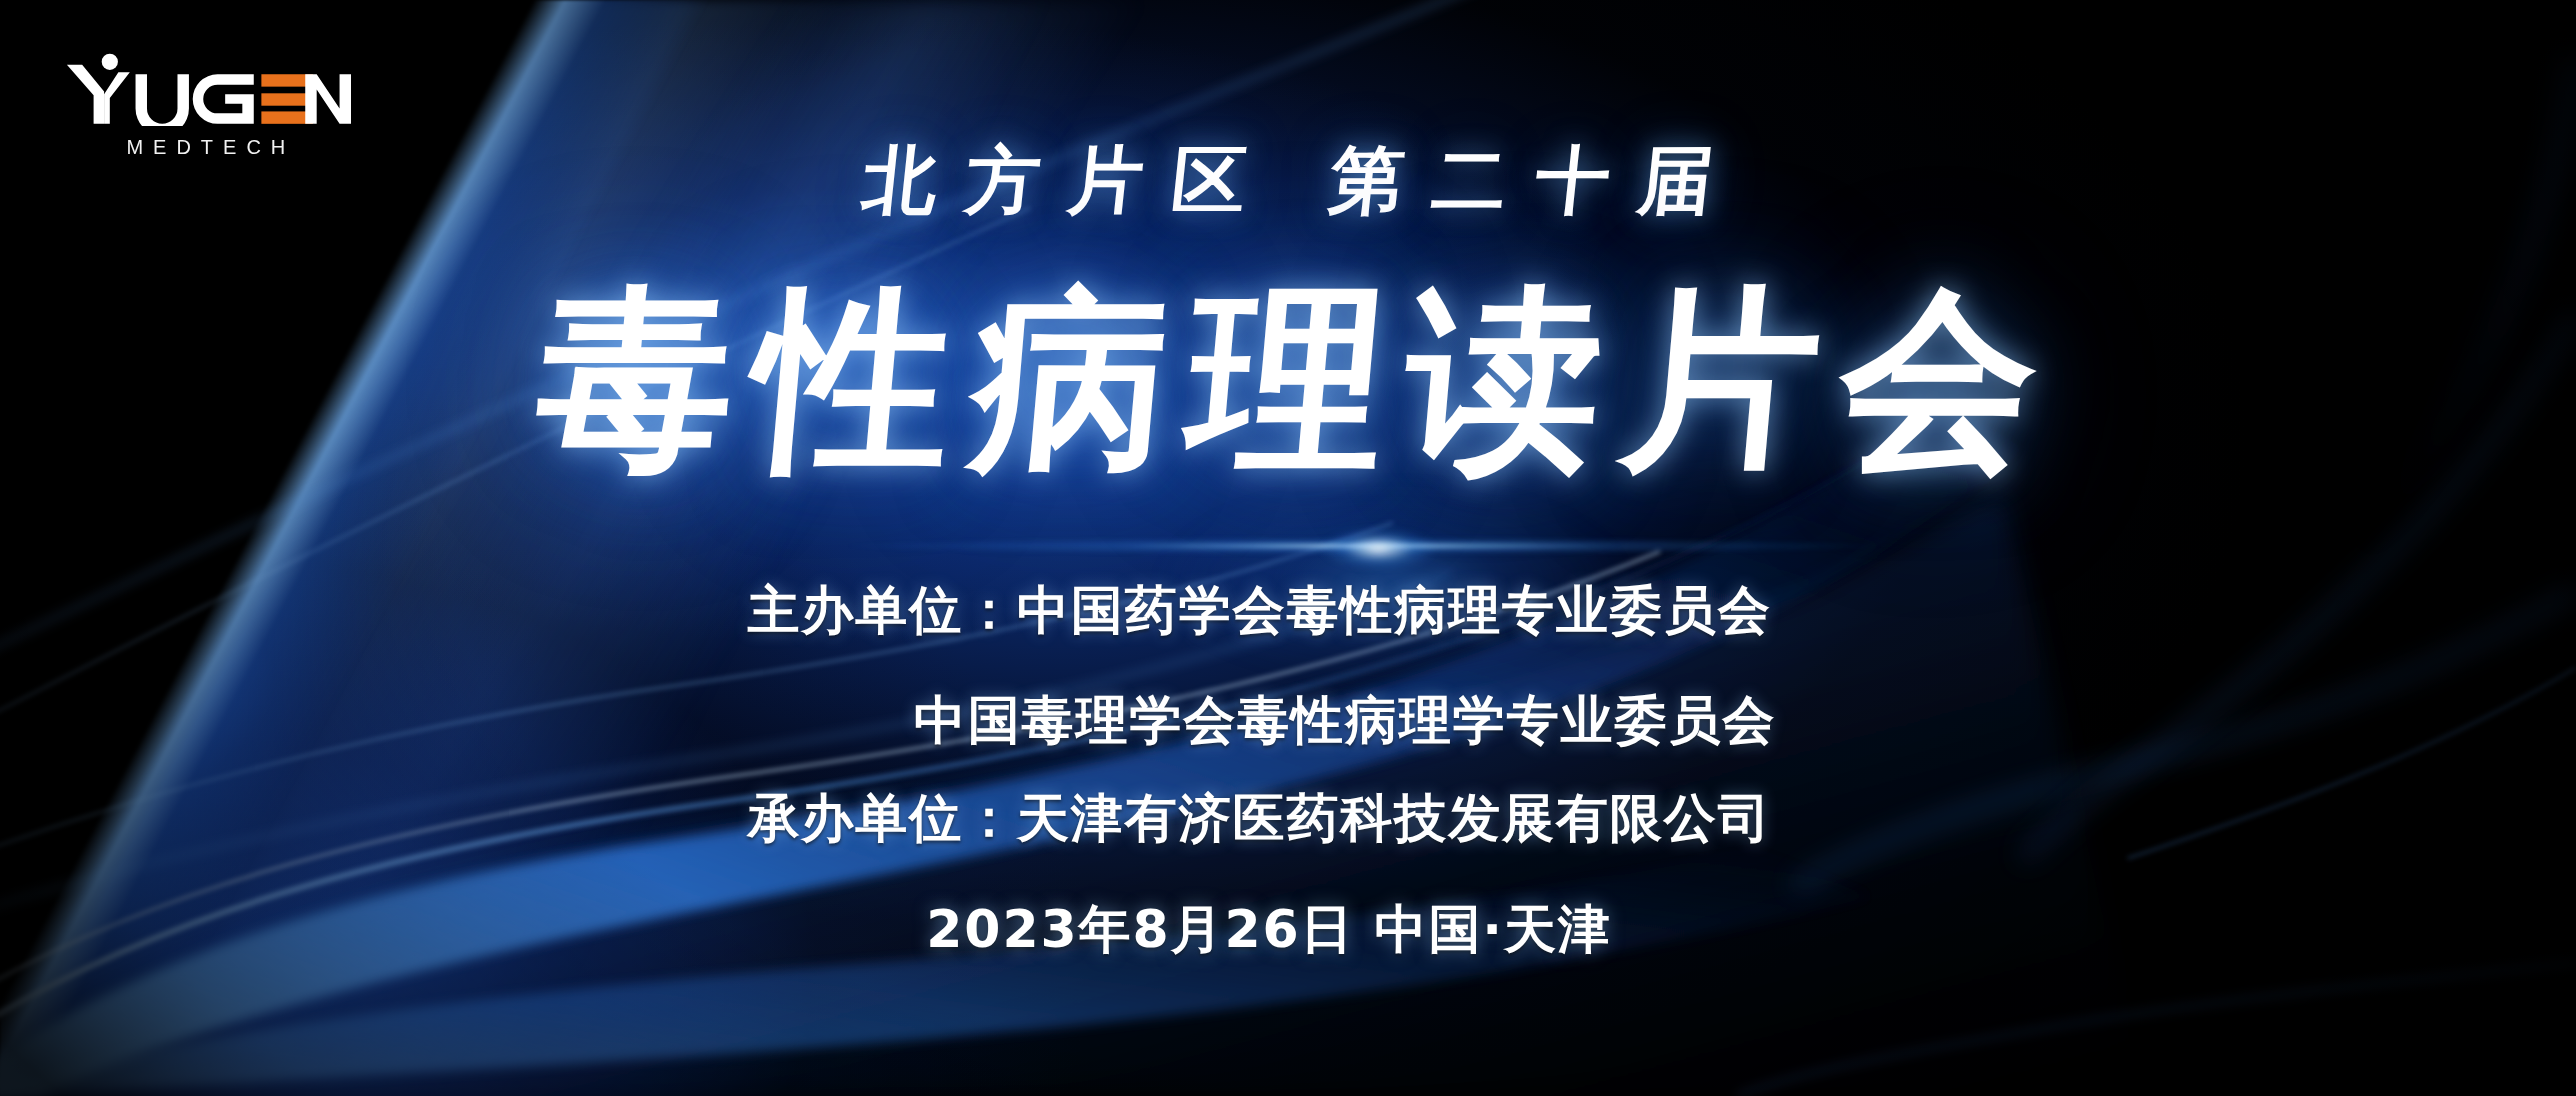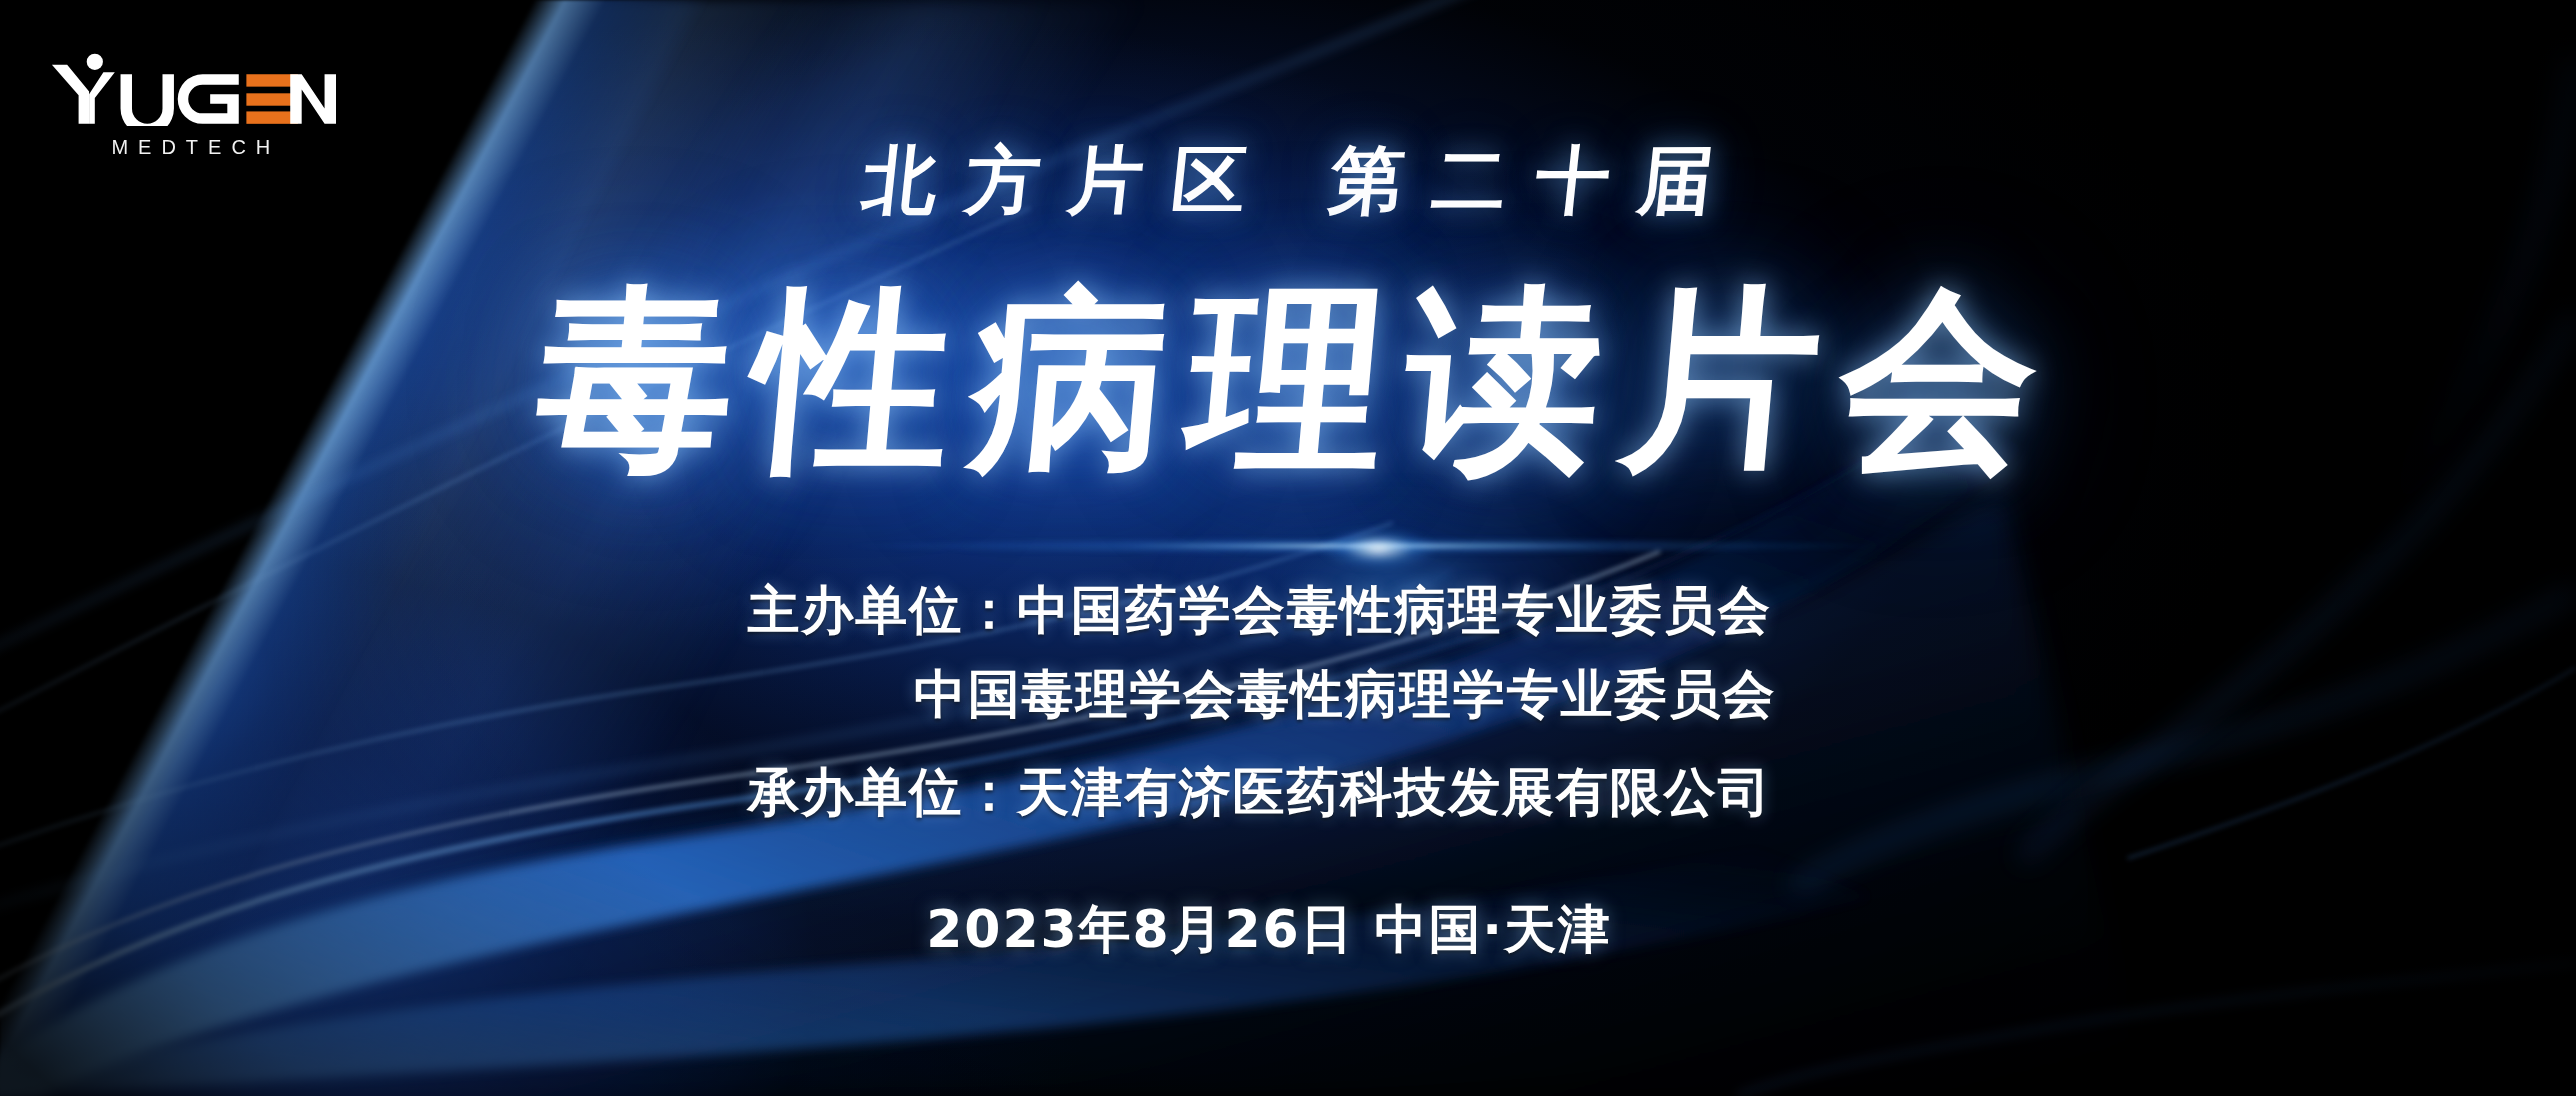--- a/index.html
+++ b/index.html
@@ -112,21 +112,21 @@
   
   .vignette{
     background:radial-gradient(ellipse 1527px 954px at 50% 48%,
         rgba(0,0,0,0) 55%,
         rgba(0,0,0,0.55) 86%,
         rgba(0,0,0,0.88) 100%);
   }
 
   
   #logo{
-    position:absolute;left:50px;top:55px;width:286px;
+    position:absolute;left:65px;top:55px;width:286px;
     z-index:40;
   }
   .logo-word{
     display:flex;align-items:flex-end;height:71px;gap:3.8px;
     position:relative;
   }
   .logo-word svg{display:block;}
   .logo-med{
     margin-top:9.5px;
     color:#f2f2f2;font-size:20px;letter-spacing:10px;
@@ -177,21 +177,21 @@
   }
   .org-line{
     color:#ffffff;
     font-size:52px;font-weight:700;
     letter-spacing:1.9px;
     line-height:1.0;
     font-family:"DejaVu Sans","Liberation Sans",sans-serif;
     text-shadow:0 0 15.3px rgba(140,195,255,0.45),0 1.9px 3.8px rgba(0,0,0,0.7);
   }
   .org-1{margin-left:-57px;}
-  .org-2{margin-top:32px;margin-left:114px;}
+  .org-2{margin-top:58px;margin-left:114px;}
   .org-3{margin-top:46px;margin-left:-57px;}
 
   .date{
     position:absolute;left:0;right:0;top:895px;
     text-align:center;
     color:#ffffff;
     font-size:52px;font-weight:700;
     letter-spacing:1.9px;
     margin-left:-38px;
     font-family:"DejaVu Sans","Liberation Sans",sans-serif;

